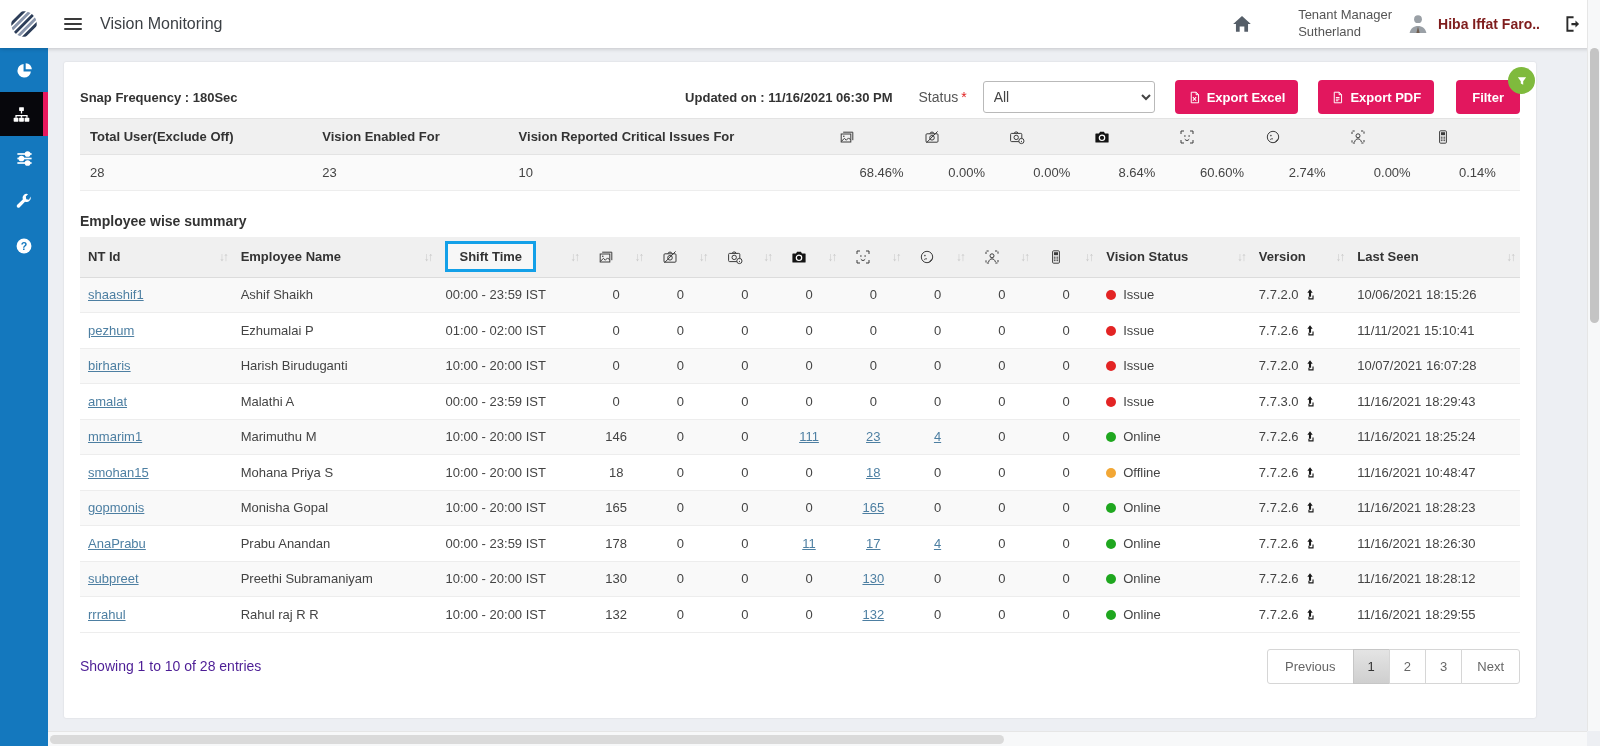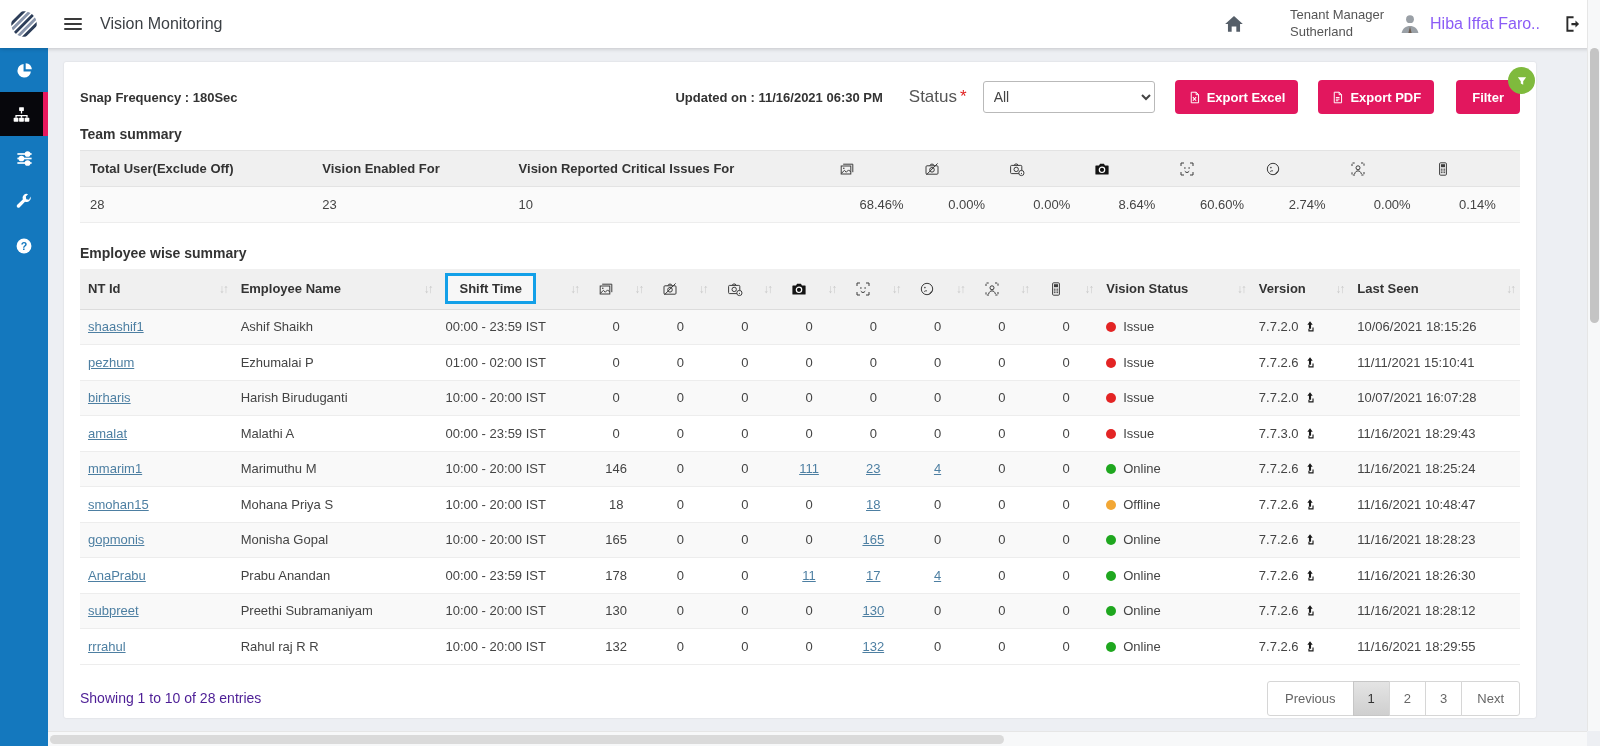--- a/index.html
+++ b/index.html
@@ -10,37 +10,37 @@
   .topbar { position:absolute; top:0; left:0; right:0; height:48px; background:#fff;
             box-shadow:0 1px 4px rgba(0,0,0,.18); display:flex; align-items:center; z-index:20; }
   .logo-box { width:48px; height:48px; display:flex; align-items:center; justify-content:center; }
   .hamburger { margin-left:16px; width:18px; cursor:pointer; }
   .hamburger span { display:block; height:2px; background:#3a3a3a; margin:3px 0; border-radius:1px; }
   .app-title { margin-left:18px; font-size:16px; color:#3c4045; }
   .topbar-right { margin-left:auto; display:flex; align-items:center; padding-right:18px; gap:14px; }
   .tenant { display:flex; align-items:center; gap:9px; cursor:pointer; }
   .tenant-text { font-size:13px; color:#555; line-height:1.3;margin-left:36px; }
   .userbox { display:flex; align-items:center; gap:8px; cursor:pointer; }
-  .user-name { font-size:16px; color:#8b5cf6; }
+  .user-name { font-size:14px; color:#7f1d1d;font-weight:bold; }
   .logout { margin-left:10px; color:#2b2b2b; cursor:pointer; display:flex; }
 
   
   .sidebar { position:absolute; top:48px; left:0; bottom:0; width:48px; background:#1478be; z-index:15; }
   .side-item { height:44px; display:flex; align-items:center; justify-content:center; color:#fff; cursor:pointer; }
   .side-item.active { background:#07070c; border-right:5px solid #e8175d; }
   .side-item .ico { display:flex; }
 
   
   .card { position:absolute; left:64px; top:62px; width:1472px; height:656px; background:#fff;
           border-radius:2px; box-shadow:0 0 2px rgba(0,0,0,.12); padding:14px 16px; }
 
   .toolbar-row { display:flex; align-items:center; height:42px; }
   .snap { font-size:13px; font-weight:bold; color:#333; }
   .updated { margin-left:auto; font-size:13px; font-weight:bold; color:#333; }
-  .status-label { margin-left:26px; font-size:17px; color:#555; }
+  .status-label { margin-left:26px; font-size:14px; color:#555; }
   .req { color:#e02020; margin-left:3px; }
   select.status-select { width:172px; height:32px; margin-left:16px; border:1px solid #b9b9b9;
         border-radius:3px; font-size:14px; color:#444; padding:6px 6px; background:#fff;
         font-family:"Liberation Sans",sans-serif; }
   .btn { margin-left:20px; background:#e2175e; color:#fff; border:none; border-radius:4px;
          height:34px; padding:12px 13px; font-size:13px; font-weight:bold; display:flex;
          align-items:center; gap:6px; cursor:pointer; font-family:"Liberation Sans",sans-serif; }
   .btn .ico { display:flex; }
   .btn-filter { position:relative; margin-left:22px; padding:0 16px; }
   .filter-badge { position:absolute; top:-13px; right:-15px; width:27px; height:27px; border-radius:50%;
@@ -244,21 +244,20 @@
       <span class="filter-badge">
         <span class="ico">
           <svg viewBox="0 0 16 16" width="12" height="12">
               <path d="M2.5 3h11L9.6 8.3V13l-3.2-1.6V8.3z" fill="#fff"></path>
             </svg>
         </span>
       </span>
     </button>
   </div>
 
-  <h3 class="section">Team summary</h3>
 
   <table id="team-summary">
     <thead id="ts-head">
         <tr>
           <th class="w-c1">Total User(Exclude Off)</th>
           <th class="w-c2">Vision Enabled For</th>
           <th class="w-c3">Vision Reported Critical Issues For</th>
           <th class="ts-icon w-ci"><span class="ico"><svg viewBox="0 0 16 16" width="16" height="16" stroke="#3c3c3c" fill="none">
                 <path d="M4.2 3.2h9.6v8"></path>
                 <rect x="2.2" y="5" width="9.6" height="8"></rect>

